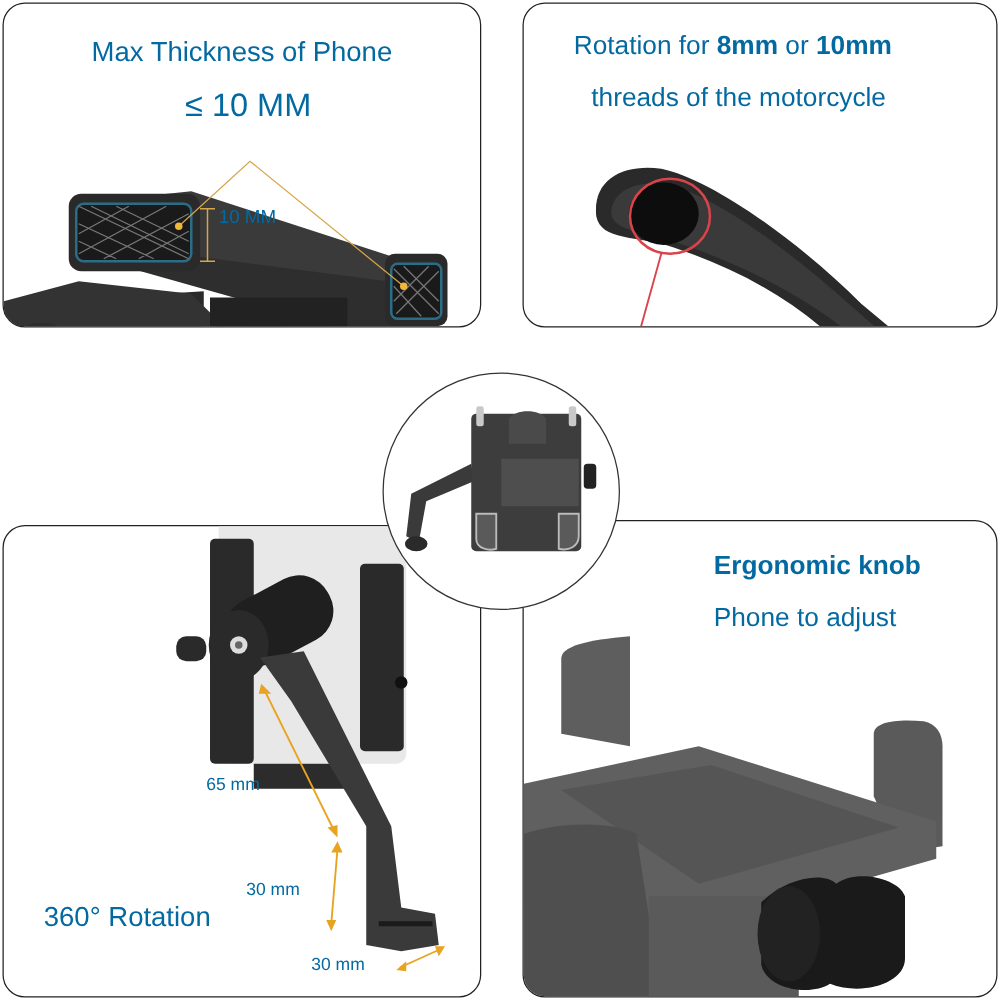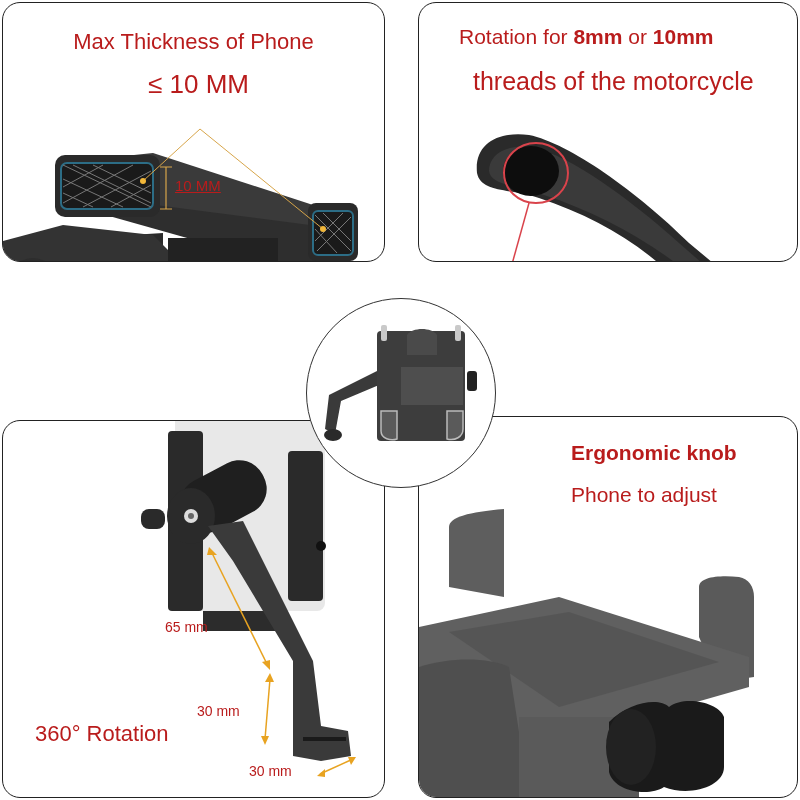--- a/index.html
+++ b/index.html
@@ -2,21 +2,21 @@
 <html><head>
 <meta charset="utf-8">
 <style>
   html,body{margin:0;padding:0;background:#fff;}
   body{width:800px;height:800px;position:relative;overflow:hidden;font-family:"Liberation Sans",sans-serif;}
   .panel{position:absolute;border:1.5px solid #222;border-radius:18px;background:#fff;overflow:hidden;}
   #p-tl{left:2px;top:2px;width:381px;height:258px;}
   #p-tr{left:418px;top:2px;width:378px;height:258px;}
   #p-bl{left:2px;top:420px;width:381px;height:376px;}
   #p-br{left:418px;top:416px;width:378px;height:380px;}
-  .orange{color:#b91c1c;}
+  .orange{color:#0369a1;}
   .t{position:absolute;white-space:nowrap;}
   .circle{position:absolute;left:306px;top:298px;width:188px;height:188px;border-radius:50%;border:1.5px solid #333;background:#fff;z-index:5;overflow:hidden;}
   svg{position:absolute;}
 </style>
 </head>
 <body>
 
 <div class="panel" id="p-tl">
   <div class="t orange" style="left:0;width:381px;text-align:center;top:26px;font-size:22px;">Max Thickness of Phone</div>
   <div class="t orange" style="left:5px;width:381px;text-align:center;top:66px;font-size:26px;font-weight:normal;">≤ 10 MM</div>
@@ -41,28 +41,28 @@
     <rect x="165" y="235" width="110" height="30" fill="#222"></rect>
     <ellipse cx="30" cy="290" rx="30" ry="35" fill="#2d2d2d"></ellipse>
 
     <polyline points="140,178 197,126 320,226" fill="none" stroke="#d7a54a" stroke-width="1"></polyline>
     <line x1="163" y1="164" x2="163" y2="206" stroke="#d7a54a" stroke-width="1.2"></line>
     <line x1="157" y1="164" x2="169" y2="164" stroke="#d7a54a" stroke-width="1.2"></line>
     <line x1="157" y1="206" x2="169" y2="206" stroke="#d7a54a" stroke-width="1.2"></line>
     <circle cx="140" cy="178" r="3" fill="#f1b73a"></circle>
     <circle cx="320" cy="226" r="3" fill="#f1b73a"></circle>
   </svg>
-  <div class="t orange" style="left:172px;top:174px;font-size:15px;text-decoration:underline;">10 MM</div>
+  <div class="t orange" style="left:172px;top:162px;font-size:15px;">10 MM</div>
 </div>
 
 <div class="panel" id="p-tr">
   <div class="t orange" style="left:40px;top:22px;font-size:21px;">
     <span>Rotation for </span><b>8mm</b><span> or </span><b>10mm</b>
   </div>
-  <div class="t orange" style="left:54px;top:64px;font-size:25px;">threads of the motorcycle</div>
+  <div class="t orange" style="left:54px;top:64px;font-size:21px;">threads of the motorcycle</div>
   <svg width="378" height="258">
     <path d="M58 170 C55 140 80 128 110 132 C150 140 220 190 270 240 L330 290 L270 290 C230 245 180 215 120 195 C90 185 62 190 58 170 Z" fill="#2a2a2a"></path>
     <path d="M70 168 C70 150 90 140 115 145 C150 152 210 195 260 240 L300 275 L275 275 C235 240 180 210 125 192 C95 182 72 182 70 168 Z" fill="#3a3a3a"></path>
     <ellipse cx="112" cy="168" rx="28" ry="25" fill="#0d0d0d"></ellipse>
     <ellipse cx="117" cy="170" rx="32" ry="30" fill="none" stroke="#d9434b" stroke-width="2"></ellipse>
     <line x1="110" y1="200" x2="90" y2="272" stroke="#d9434b" stroke-width="1.5"></line>
   </svg>
 
 </div>
 

